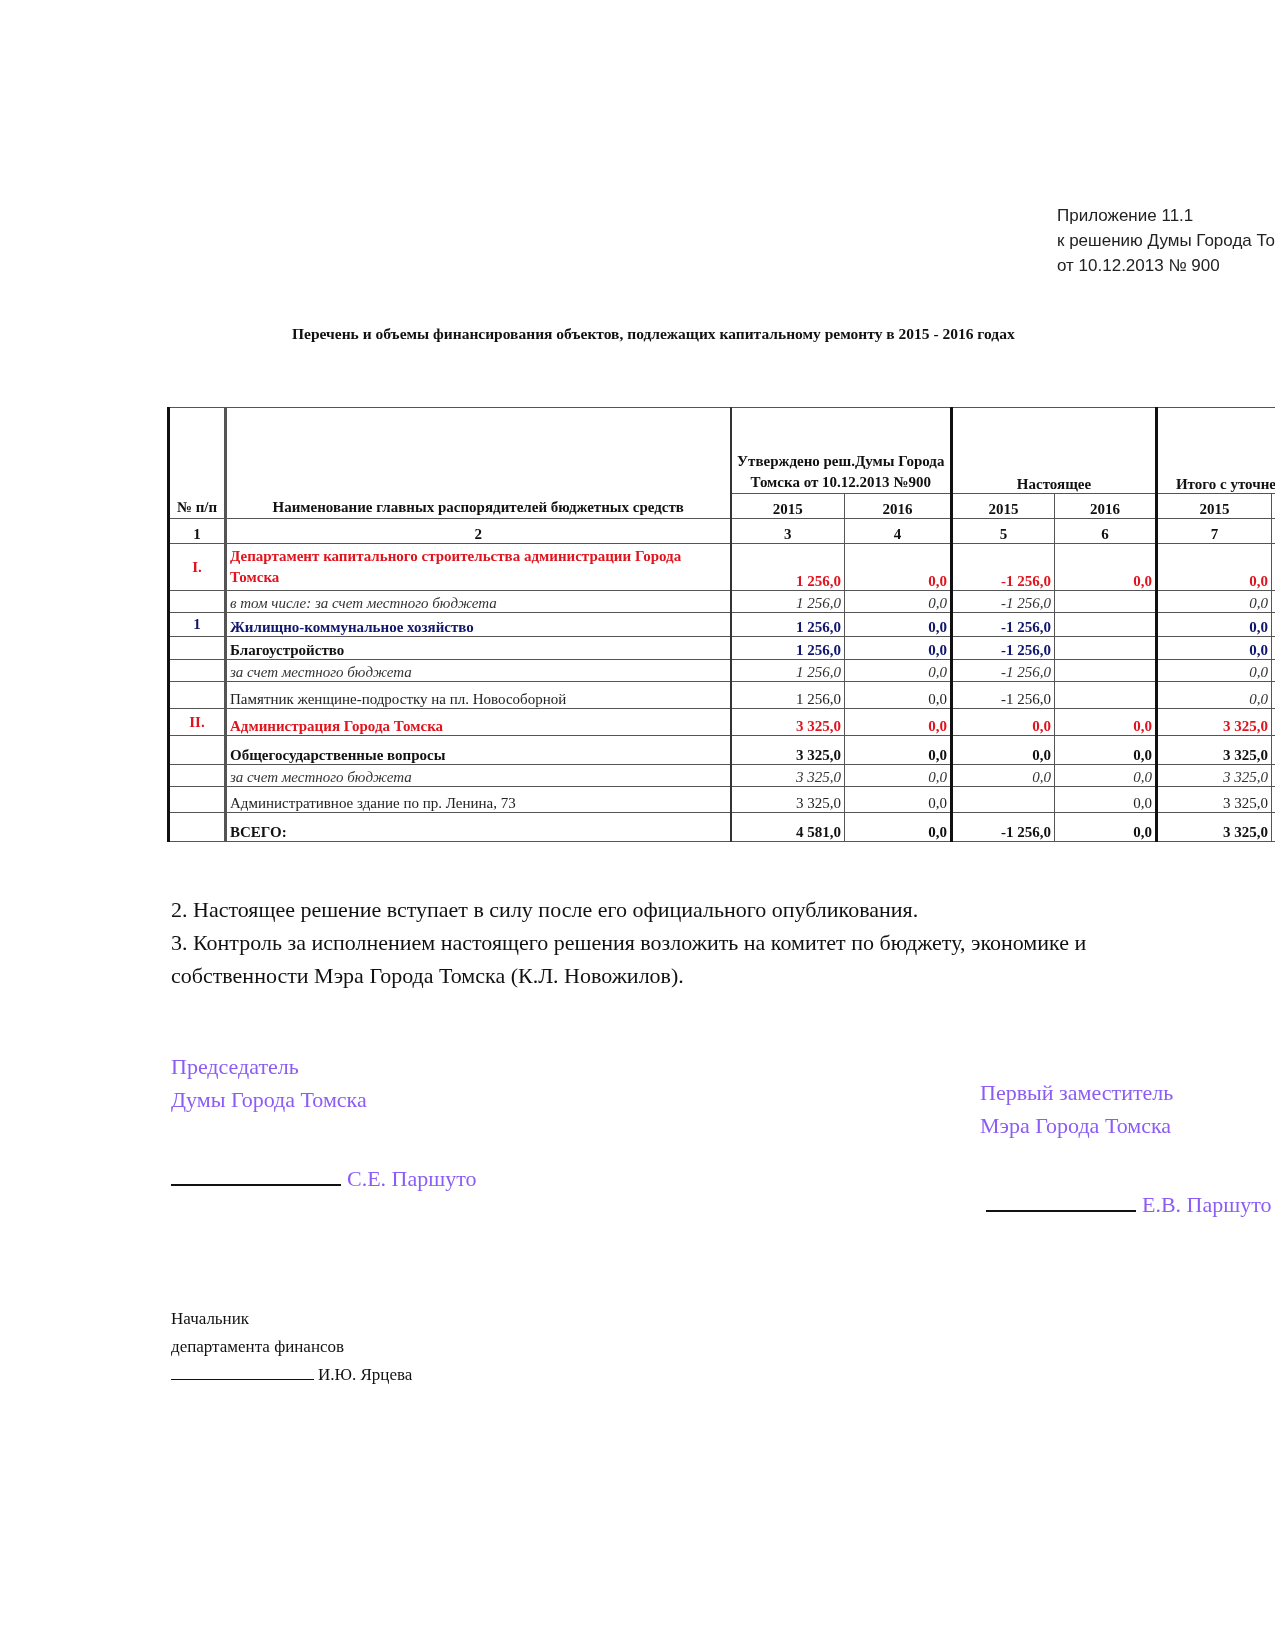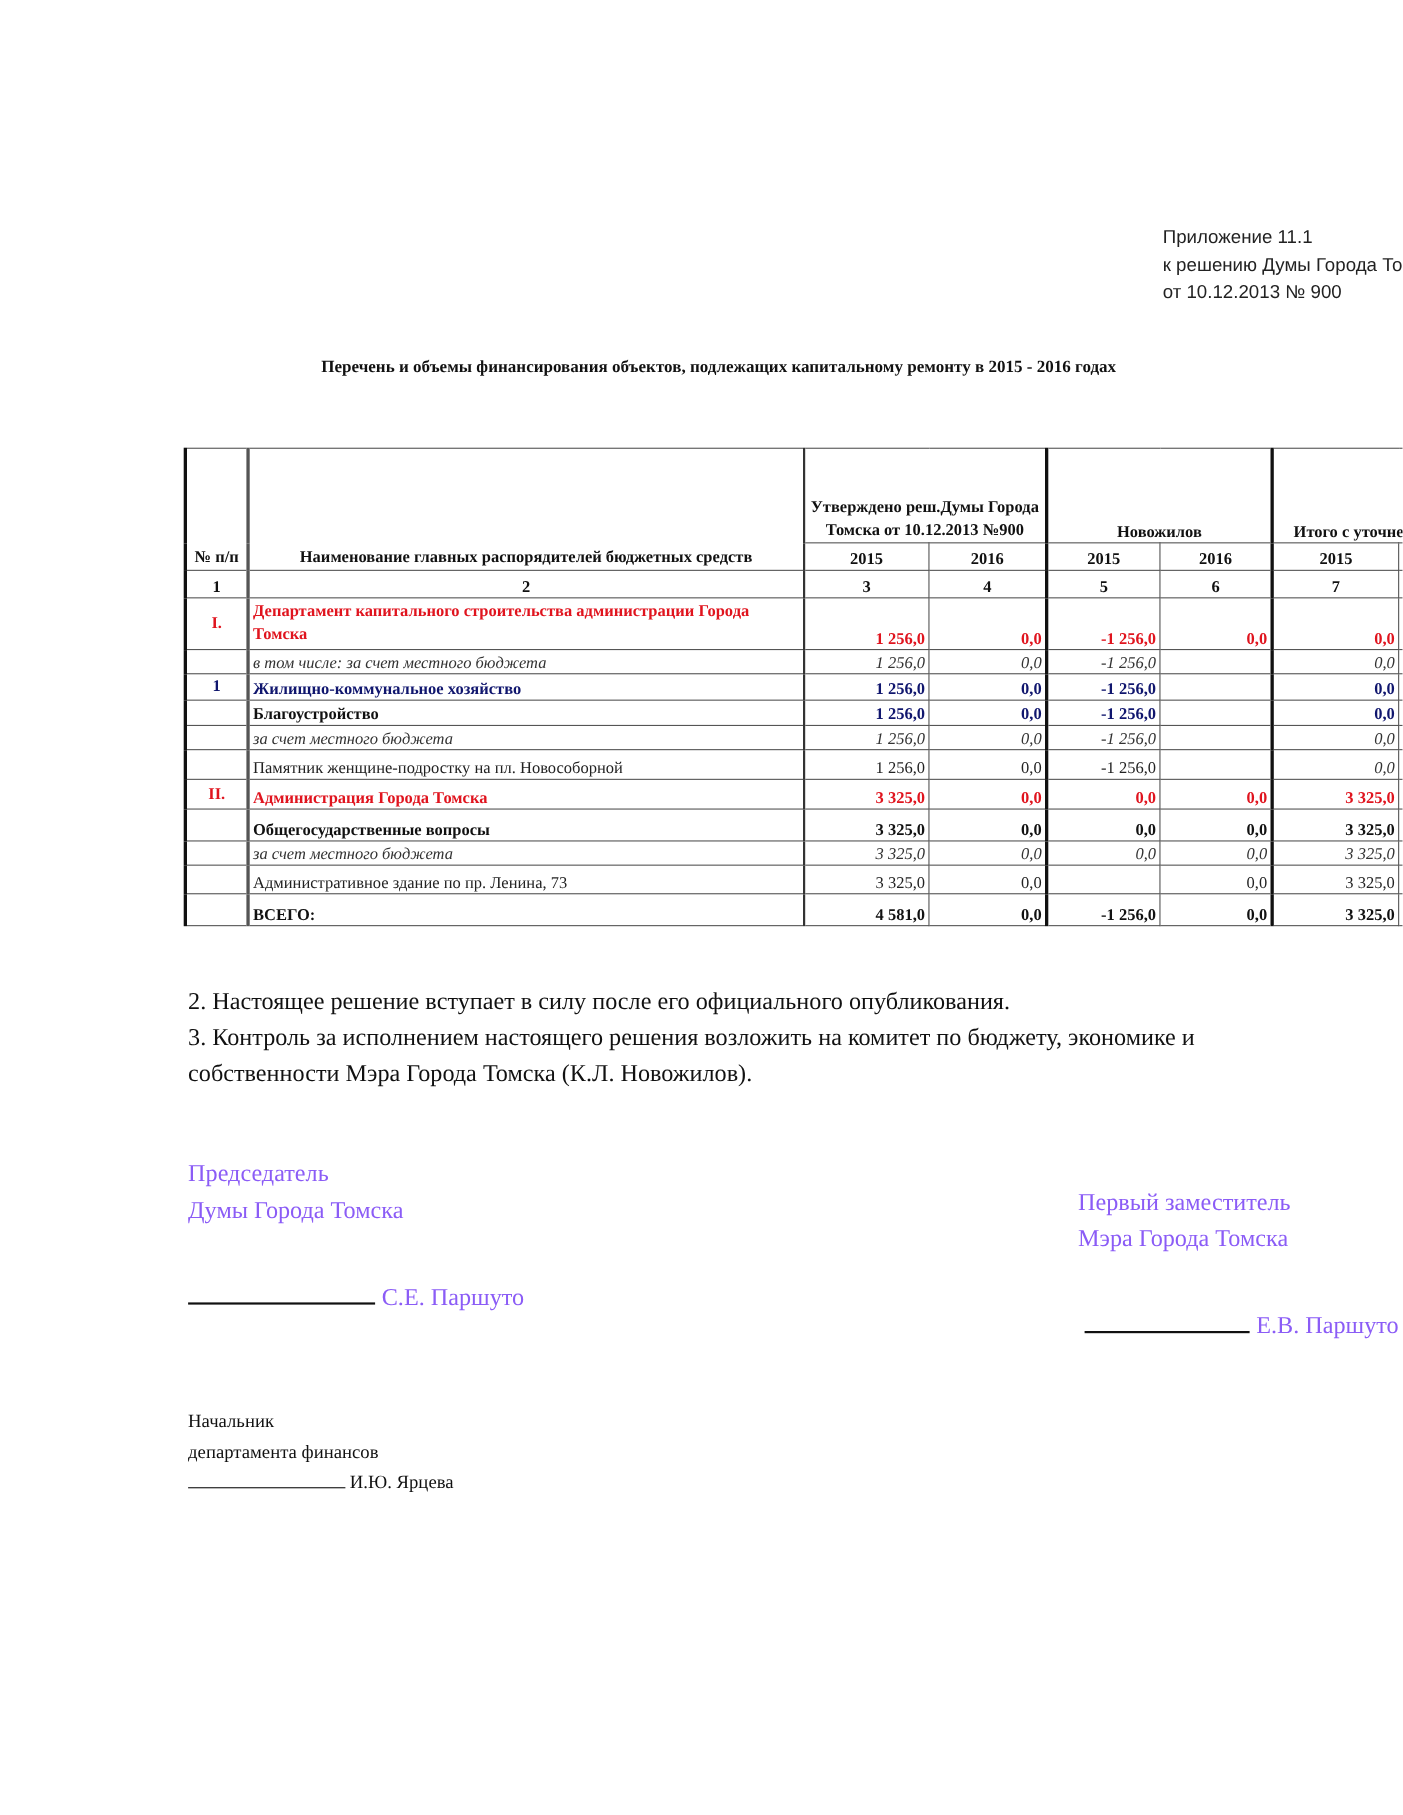--- a/index.html
+++ b/index.html
@@ -17,21 +17,21 @@
   .c { text-align:center; }
   .red { color:#e0141e; font-weight:bold; }
   .blue { color:#10166e; font-weight:bold; }
   .bold { font-weight:bold; }
   .ital { font-style:italic; color:#333; }
   .plain { color:#222; }
   .wrap { white-space:normal !important; line-height:21px; }
   .para { position:absolute; left:171px; font-size:22px; line-height:33px; white-space:nowrap; color:#111; }
   .sig { position:absolute; font-size:22px; line-height:33px; white-space:nowrap; color:#8b5cf6; }
   .sig-line { display:inline-block; width:170px; border-bottom:2px solid #111; margin-right:6px; height:22px; vertical-align:baseline; }
-  .fin { position:absolute; left:171px; top:1278px; font-size:17px; line-height:28px; color:#111; white-space:nowrap; }
+  .fin { position:absolute; left:171px; top:1305px; font-size:17px; line-height:28px; color:#111; white-space:nowrap; }
   .fin-line { display:inline-block; width:143px; border-bottom:1px solid #111; margin-right:4px; height:16px; }
 </style>
 </head>
 <body>
 
 <div class="appendix">
   <div>Приложение 11.1</div>
   <div>к решению Думы Города Томска</div>
   <div>от  10.12.2013 № 900</div>
 </div>
@@ -47,21 +47,21 @@
     <col style="width:103px">
       <col style="width:102px">
       <col style="width:115px">
       <col style="width:57px">
   </colgroup>
   <tbody>
       <tr class="hdr hdr-top" style="height:86px">
     <td rowspan="2" class="wrap">№ п/п</td>
     <td rowspan="2" class="wrap" style="border-left:3px solid #555;padding:0 30px">Наименование главных распорядителей бюджетных средств</td>
     <td colspan="2" class="wrap thick-r" style="border-left:2px solid #333">Утверждено реш.Думы Города Томска от 10.12.2013 №900</td>
-    <td colspan="2" class="thick-r">Новожилов</td>
+    <td colspan="2" class="thick-r">Настоящее</td>
     <td colspan="2">Итого с уточнением</td>
   </tr>
   <tr class="hdr thick-b" style="height:25px">
     <td style="border-left:2px solid #333">2015</td>
     <td class="thick-r">2016</td>
     <td>2015</td>
     <td class="thick-r">2016</td>
     <td>2015</td>
     <td>2016</td>
   </tr>

